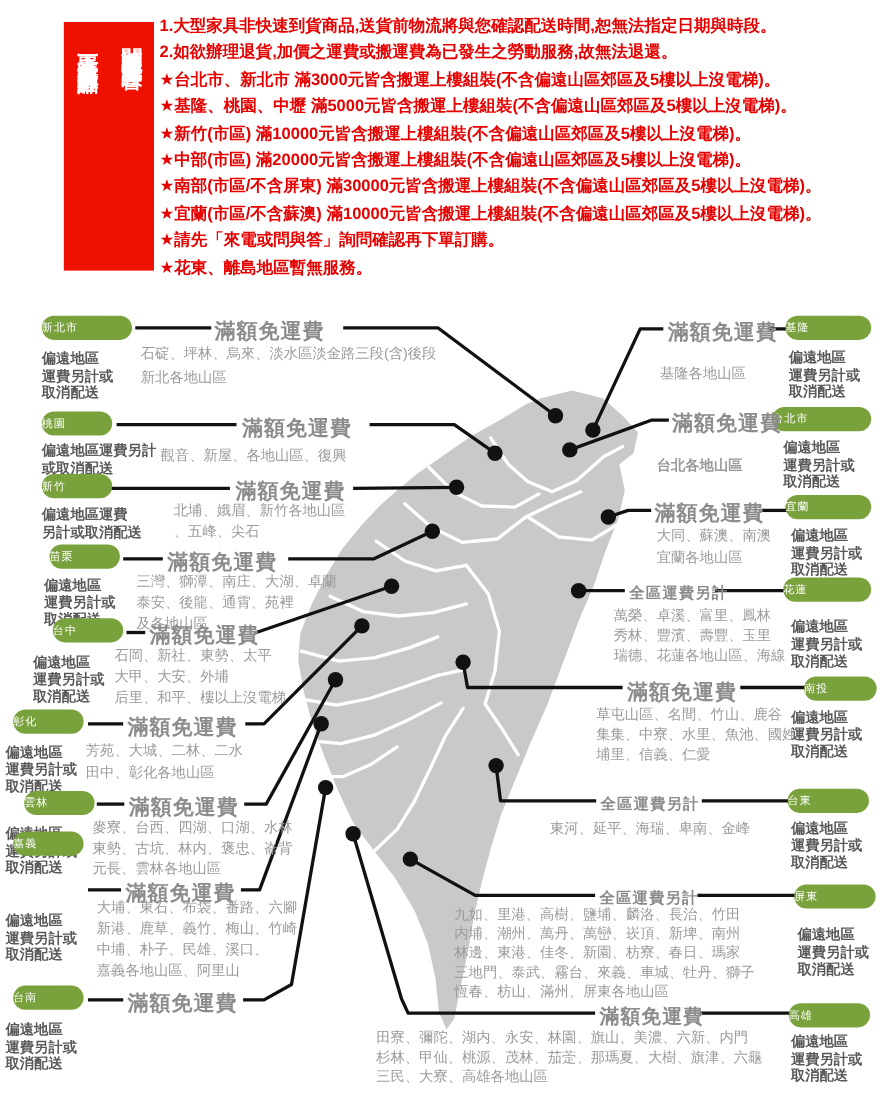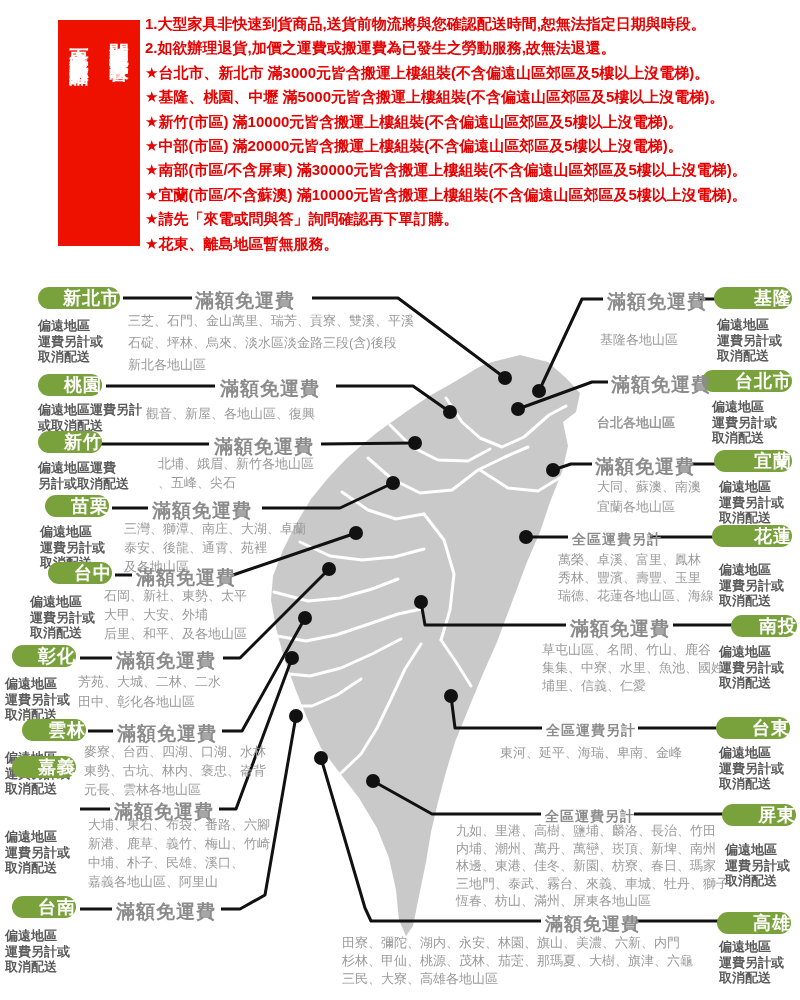--- a/index.html
+++ b/index.html
@@ -4,21 +4,21 @@
 <style>
   html,body{margin:0;padding:0;background:#fff;}
   .stage{position:relative;width:800px;height:1000px;background:#fff;overflow:hidden;
          font-family:"Liberation Sans","DejaVu Sans",sans-serif;}
   .banner{position:absolute;left:58px;top:20px;width:82px;height:226px;background:#ee1100;}
   .vtext{position:absolute;top:8px;writing-mode:vertical-rl;text-orientation:upright;
          color:#fff;font-weight:bold;font-size:19px;letter-spacing:2px;white-space:nowrap;}
   .notice-line{font-size:15px;color:#e60000;font-weight:bold;line-height:24.4px;white-space:nowrap;}
   .notices{position:absolute;left:145px;top:12px;}
   .pill{position:absolute;height:22px;background:#7aa23c;border-radius:12px;color:#fff;
-        font-weight:bold;font-size:18px;text-align:right;line-height:23px;letter-spacing:1px;}
+        font-weight:normal;font-size:10px;text-align:left;line-height:23px;letter-spacing:1px;}
   .hdr{position:absolute;color:#8c8c8c;font-weight:bold;font-size:19px;letter-spacing:1px;white-space:nowrap;}
   .hdr.small{font-size:14px;letter-spacing:1px;padding-top:4px;}
   .note{position:absolute;color:#5a5a5a;font-weight:bold;font-size:13px;line-height:15.5px;white-space:nowrap;}
   .areas{position:absolute;color:#9a9a9a;font-size:13px;line-height:19px;white-space:nowrap;}
   svg{position:absolute;left:0;top:0;}
 </style>
 </head>
 <body>
 
 <div class="stage">
@@ -119,21 +119,20 @@
   </svg>
 
   <div class="pill" style="left:38px;top:287px;width:82px;">新北市</div>
   <div class="hdr" style="left:195px;top:288px;">滿額免運費</div>
   <div class="note" style="left:38px;top:318px;">
     <div>偏遠地區</div>
     <div>運費另計或</div>
     <div>取消配送</div>
   </div>
   <div class="areas" style="left:128px;top:310px;line-height:22px;">
-    <div>三芝、石門、金山萬里、瑞芳、貢寮、雙溪、平溪</div>
     <div>石碇、坪林、烏來、淡水區淡金路三段(含)後段</div>
     <div>新北各地山區</div>
   </div>
 
   <div class="pill" style="left:38px;top:374px;width:64px;">桃園</div>
   <div class="hdr" style="left:220px;top:376px;">滿額免運費</div>
   <div class="note" style="left:38px;top:402px;">
     <div>偏遠地區運費另計</div>
     <div>或取消配送</div>
   </div>
@@ -168,21 +167,21 @@
   <div class="pill" style="left:48px;top:562px;width:64px;">台中</div>
   <div class="hdr" style="left:136px;top:565px;">滿額免運費</div>
   <div class="note" style="left:30px;top:594px;">
     <div>偏遠地區</div>
     <div>運費另計或</div>
     <div>取消配送</div>
   </div>
   <div class="areas" style="left:104px;top:586px;">
     <div>石岡、新社、東勢、太平</div>
     <div>大甲、大安、外埔</div>
-    <div>后里、和平、及各地山區</div>
+    <div>后里、和平、樓以上沒電梯</div>
   </div>
 
   <div class="pill" style="left:12px;top:645px;width:64px;">彰化</div>
   <div class="hdr" style="left:116px;top:648px;">滿額免運費</div>
   <div class="note" style="left:5px;top:676px;">
     <div>偏遠地區</div>
     <div>運費另計或</div>
     <div>取消配送</div>
   </div>
   <div class="areas" style="left:78px;top:672px;line-height:20px;">
@@ -296,21 +295,21 @@
     <div>東河、延平、海瑞、卑南、金峰</div>
   </div>
 
   <div class="pill" style="left:722px;top:804px;width:74px;">屏東</div>
   <div class="hdr small" style="left:545px;top:804px;">全區運費另計</div>
   <div class="note" style="left:725px;top:842px;">
     <div>偏遠地區</div>
     <div>運費另計或</div>
     <div>取消配送</div>
   </div>
-  <div class="areas" style="left:456px;top:822px;line-height:17.5px;">
+  <div class="areas" style="left:413px;top:822px;line-height:17.5px;">
     <div>九如、里港、高樹、鹽埔、麟洛、長治、竹田</div>
     <div>内埔、潮州、萬丹、萬巒、崁頂、新埤、南州</div>
     <div>林邊、東港、佳冬、新園、枋寮、春日、瑪家</div>
     <div>三地門、泰武、霧台、來義、車城、牡丹、獅子</div>
     <div>恆春、枋山、滿州、屏東各地山區</div>
   </div>
 
   <div class="pill" style="left:717px;top:912px;width:74px;">高雄</div>
   <div class="hdr" style="left:545px;top:912px;font-size:18px;">滿額免運費</div>
   <div class="note" style="left:719px;top:939px;">

